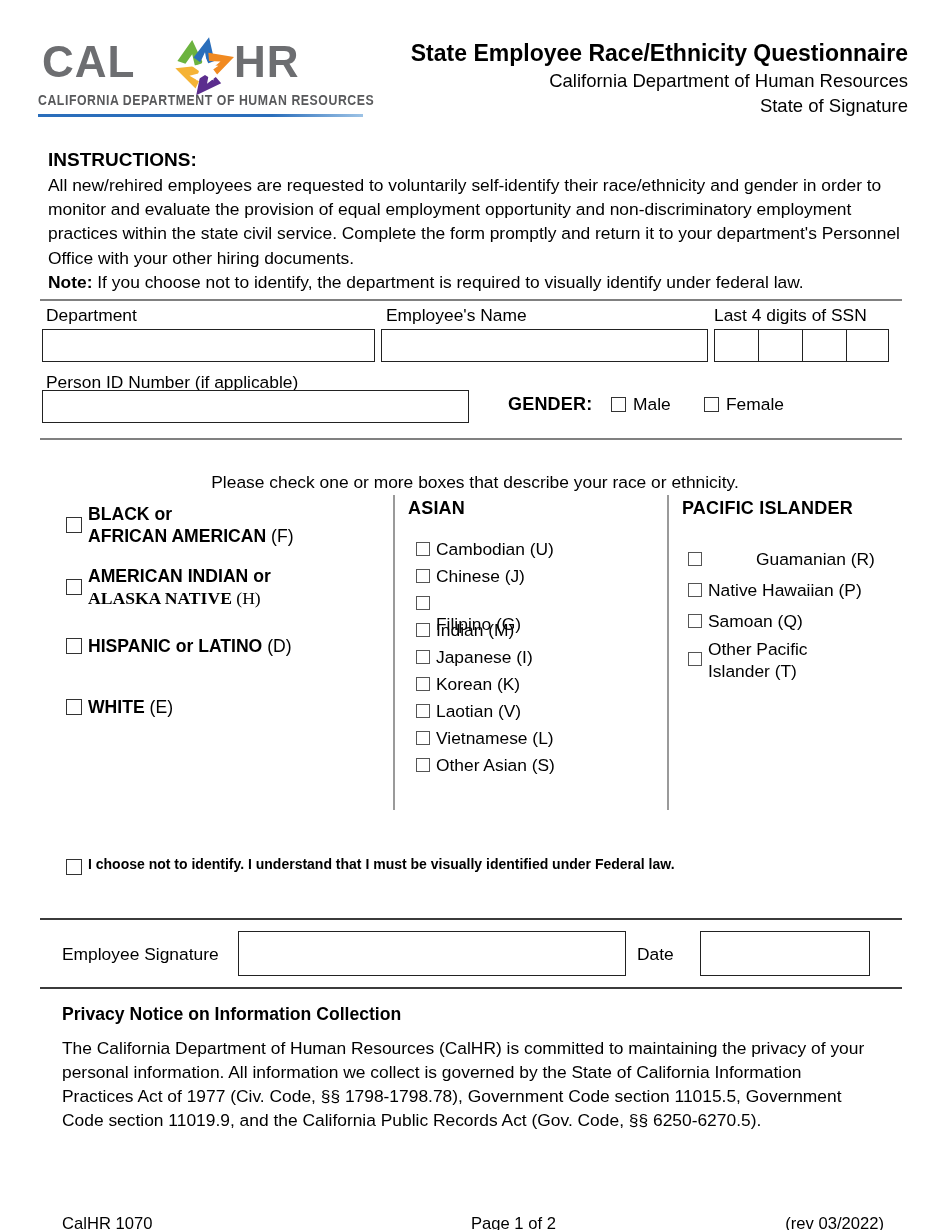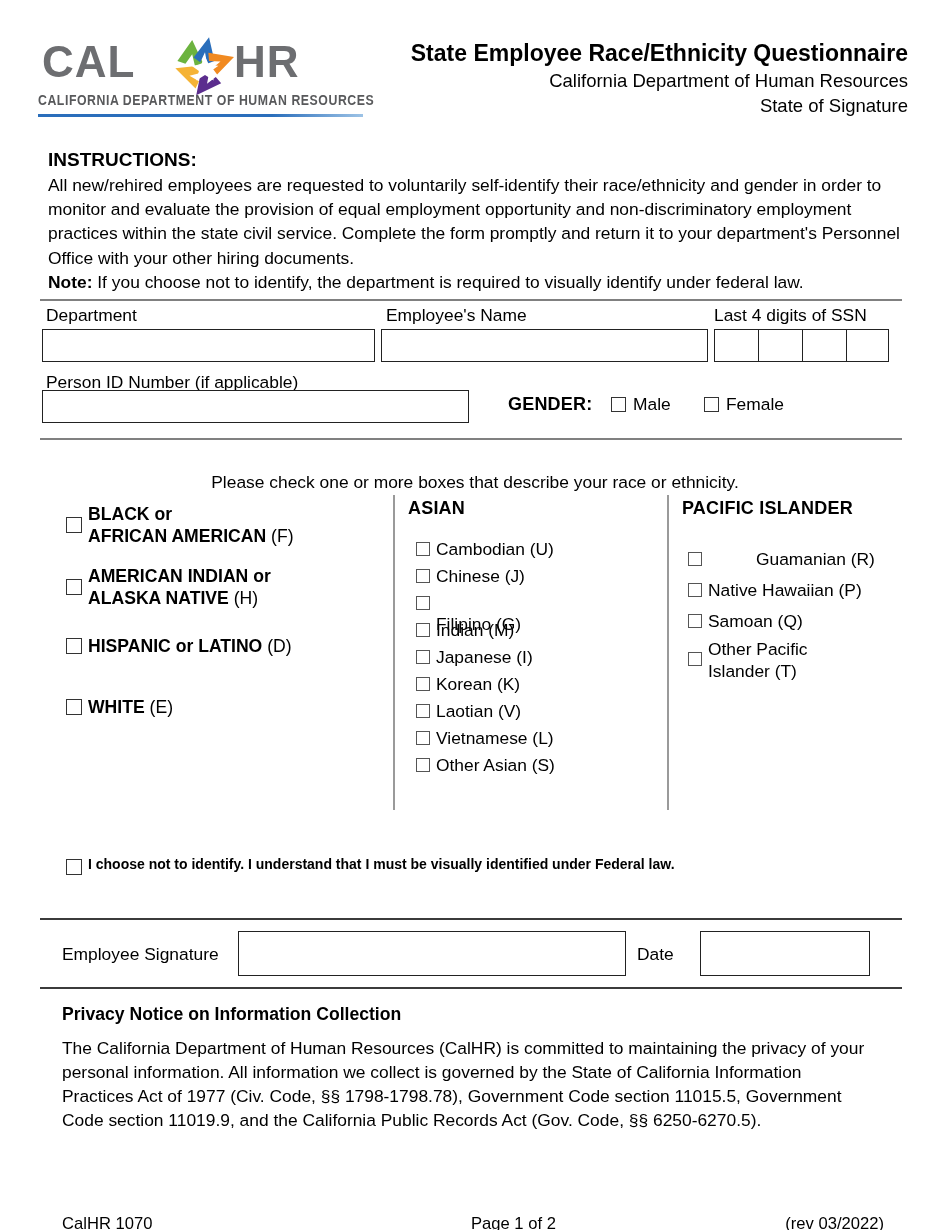--- a/index.html
+++ b/index.html
@@ -360,21 +360,21 @@
 
   <div class="cb strong" style="left:66px; top:517px; width:16px; height:16px;"></div>
   <div class="race-label" style="left:88px; top:503px;">BLACK or</div>
   <div class="race-label" style="left:88px; top:525px;">
     <span>AFRICAN AMERICAN</span>
     <span class="code">(F)</span>
   </div>
 
   <div class="cb strong" style="left:66px; top:579px; width:16px; height:16px;"></div>
   <div class="race-label" style="left:88px; top:565px;">AMERICAN INDIAN or</div>
-  <div class="race-label" style="left:88px; top:587px;">
+  <div class="race-label" style="left:88px; top:587px;font-family:Liberation Serif, serif;">
     <span>ALASKA NATIVE</span>
     <span class="code">(H)</span>
   </div>
 
   <div class="cb strong" style="left:66px; top:638px; width:16px; height:16px;"></div>
   <div class="race-label" style="left:88px; top:635px;">
     <span>HISPANIC or LATINO</span>
     <span class="code">(D)</span>
   </div>
 

